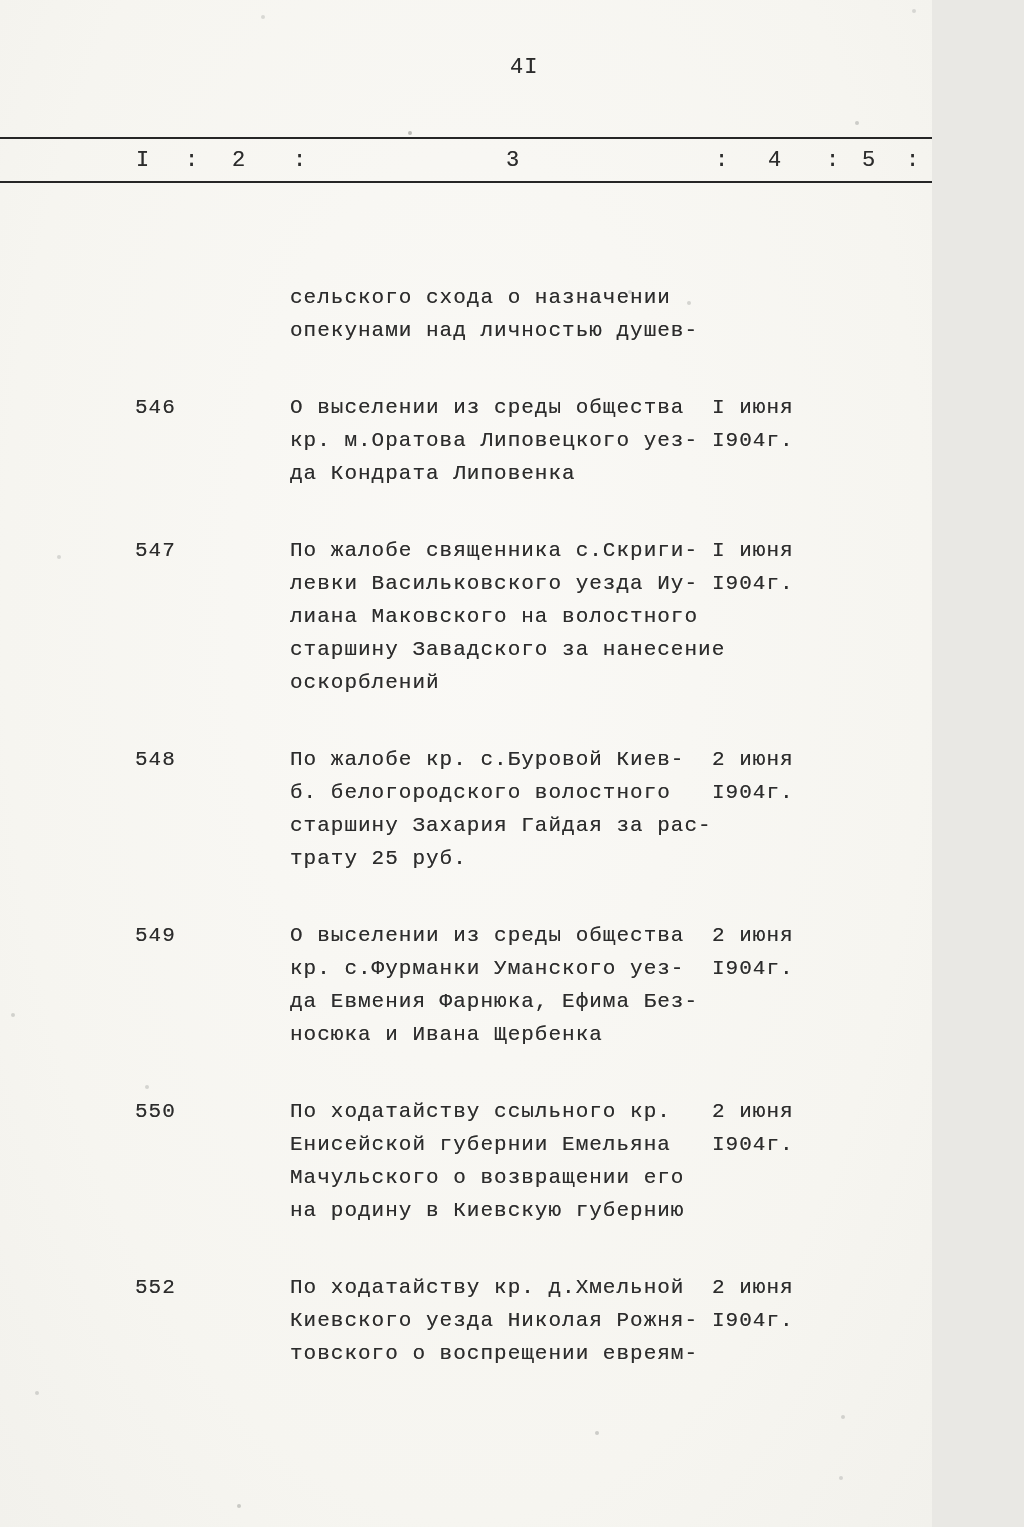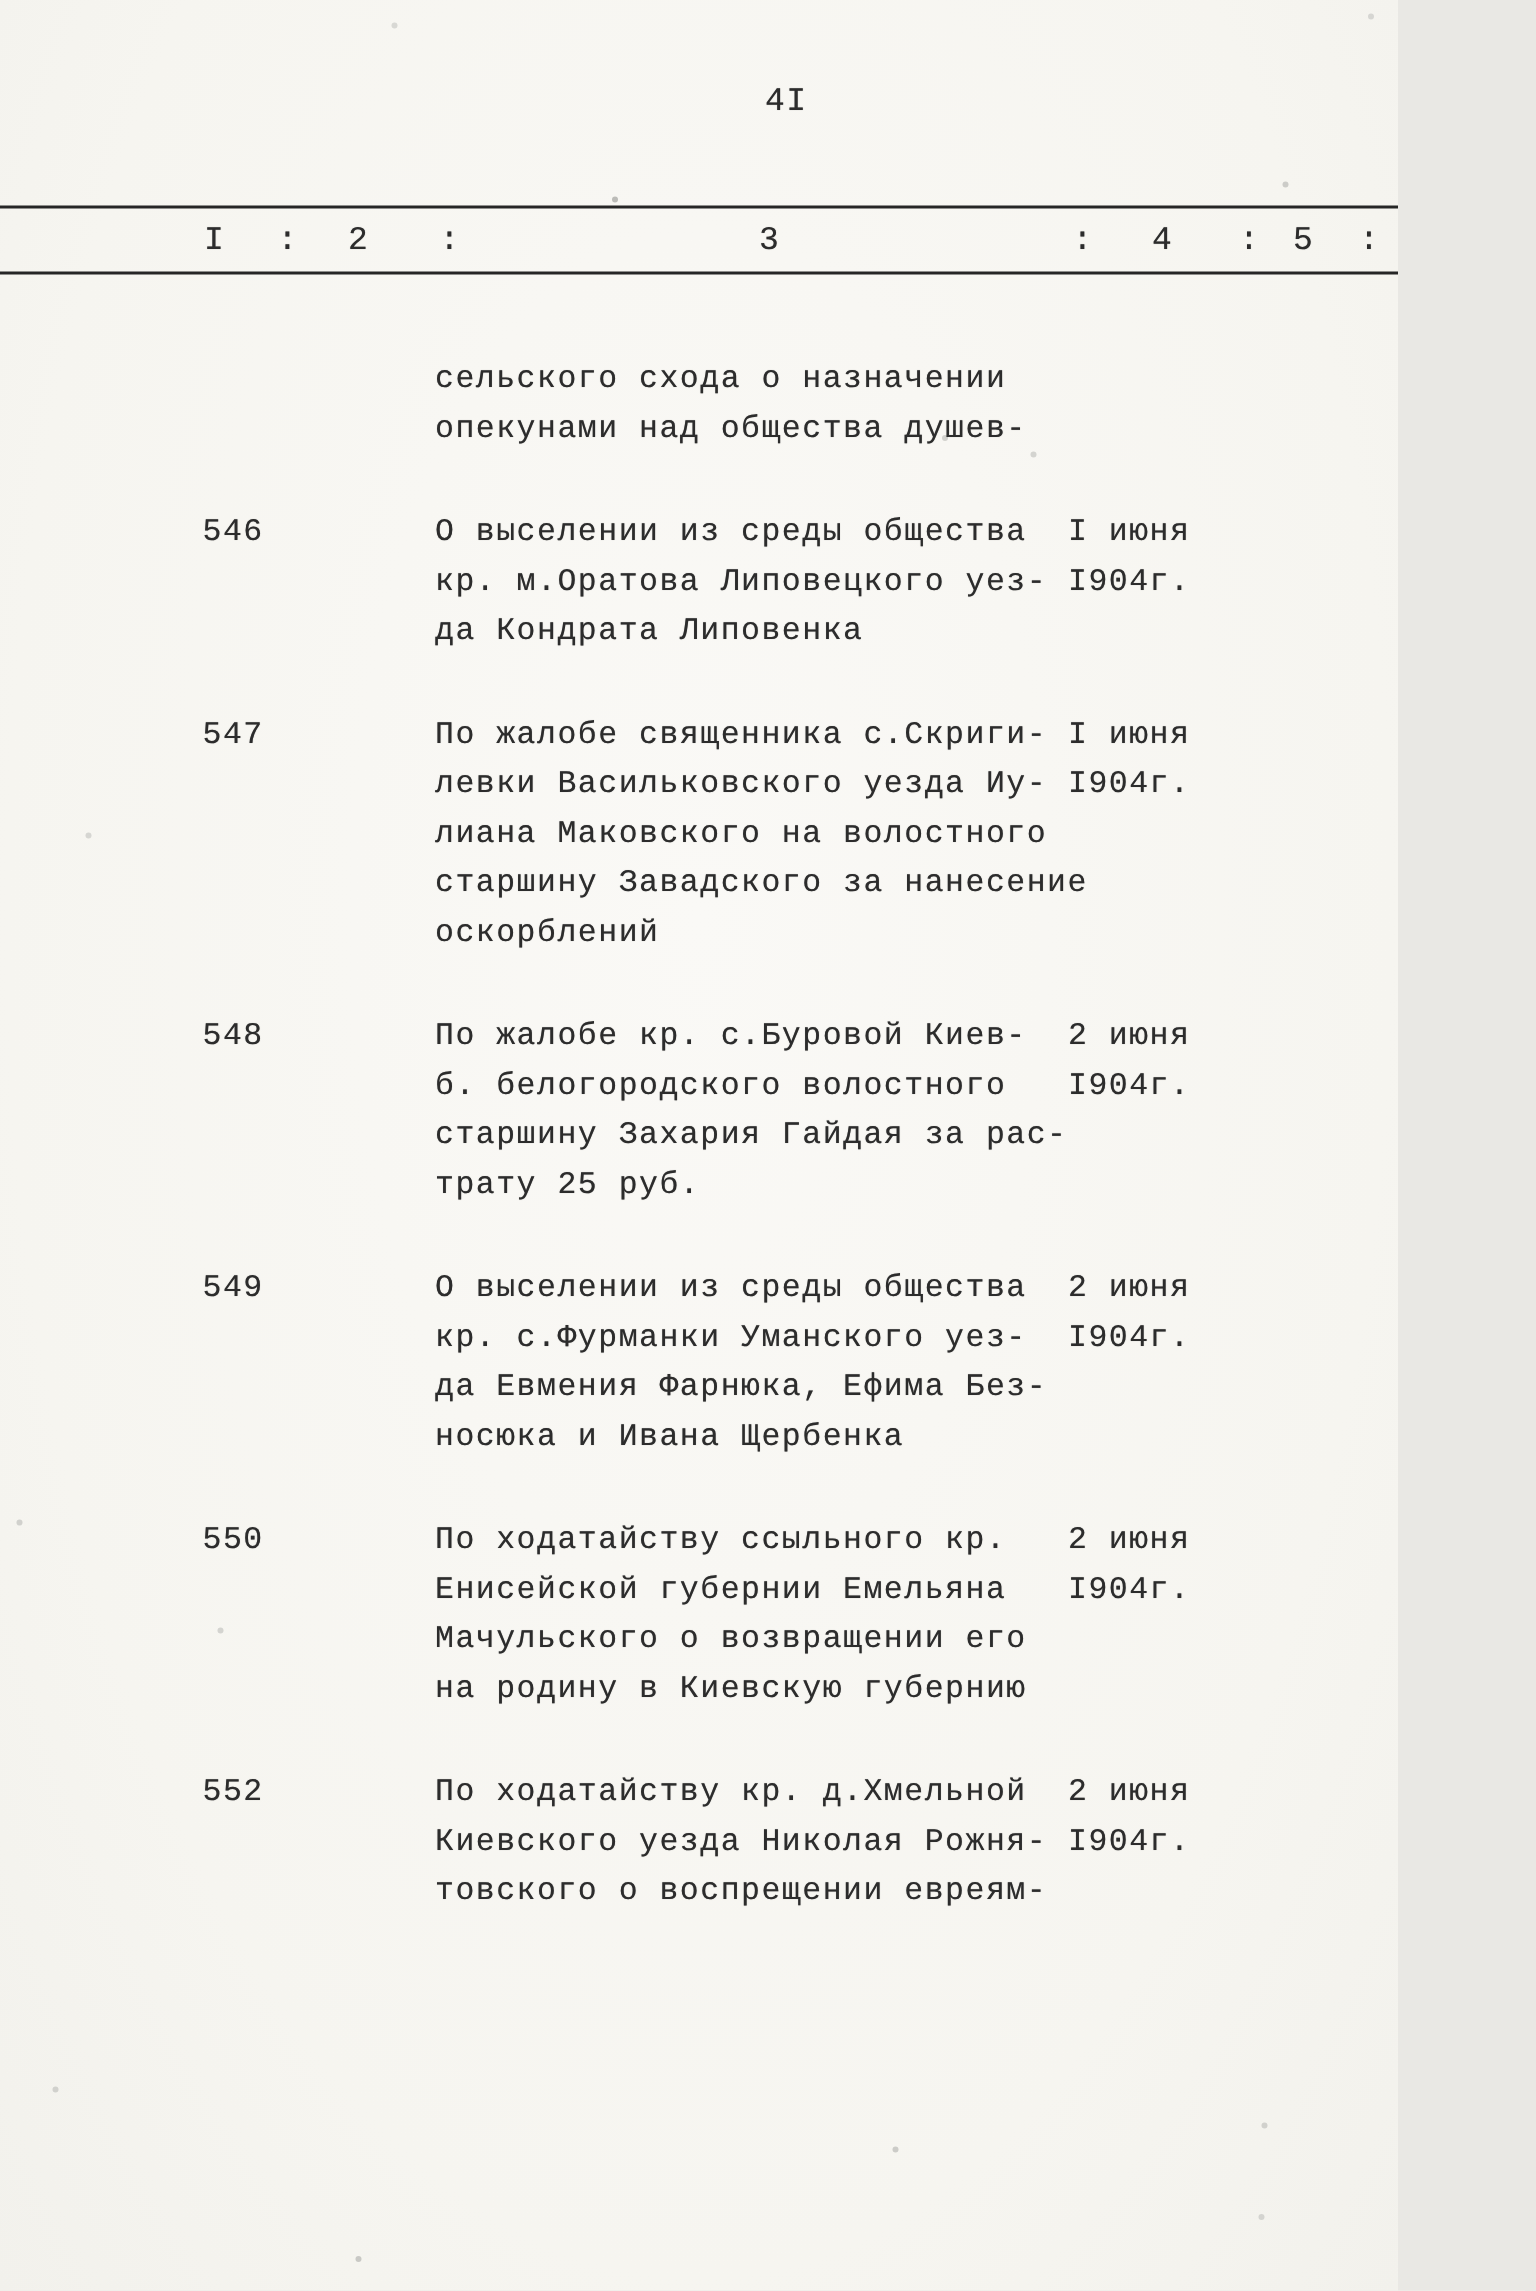--- a/index.html
+++ b/index.html
@@ -52,20 +52,21 @@
   .entries {
     position: absolute;
     top: 237px;
     left: 0;
     width: 1024px;
   }
   .entry {
     position: relative;
     margin-bottom: 36px;
     min-height: 33px;
+    margin-top: 44px;
   }
   .entry-number {
     position: absolute;
     left: 135px;
     top: 0;
     line-height: 33px;
     white-space: nowrap;
   }
   .entry-desc {
     margin-left: 290px;
@@ -130,21 +131,21 @@
     <span class="hc" style="left:906px">:</span>
     <span class="hc" style="left:958px">6</span>
   </div>
   <div class="rule rule-bottom"></div>
 
   <div class="entries" id="entries">
       <div class="entry">
         <div class="entry-number"></div>
         <div class="entry-desc">
           <div class="line">сельского схода о назначении</div>
-          <div class="line">опекунами над общества душев-</div>
+          <div class="line">опекунами над личностью душев-</div>
         </div>
         <div class="entry-date"></div>
       </div>
       <div class="entry">
         <div class="entry-number">546</div>
         <div class="entry-desc">
           <div class="line">О выселении из среды общества</div>
           <div class="line">кр. м.Оратова Липовецкого уез-</div>
           <div class="line">да Кондрата Липовенка</div>
         </div>

